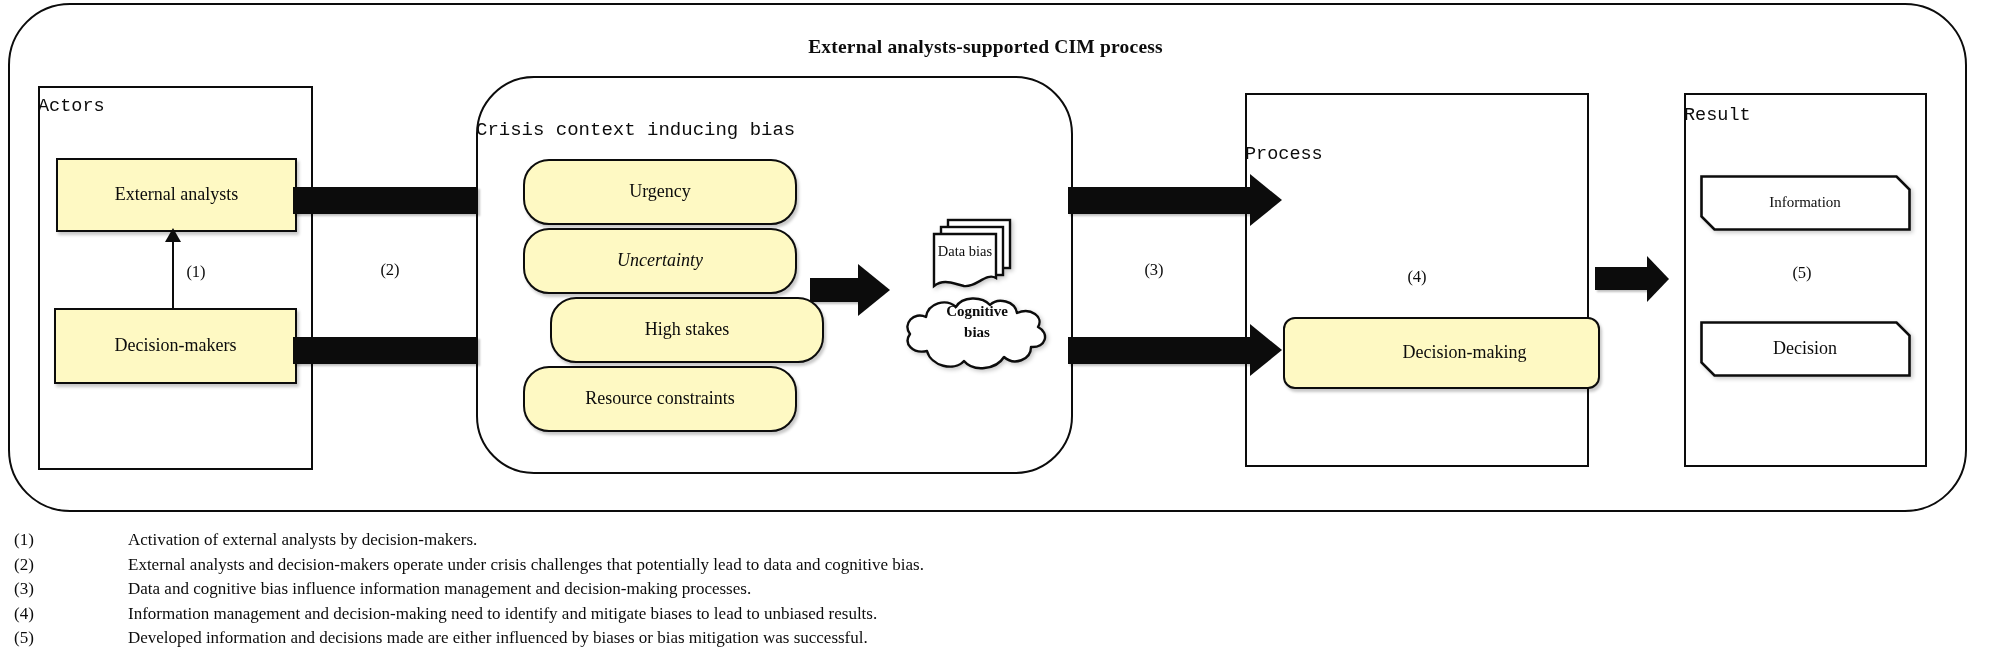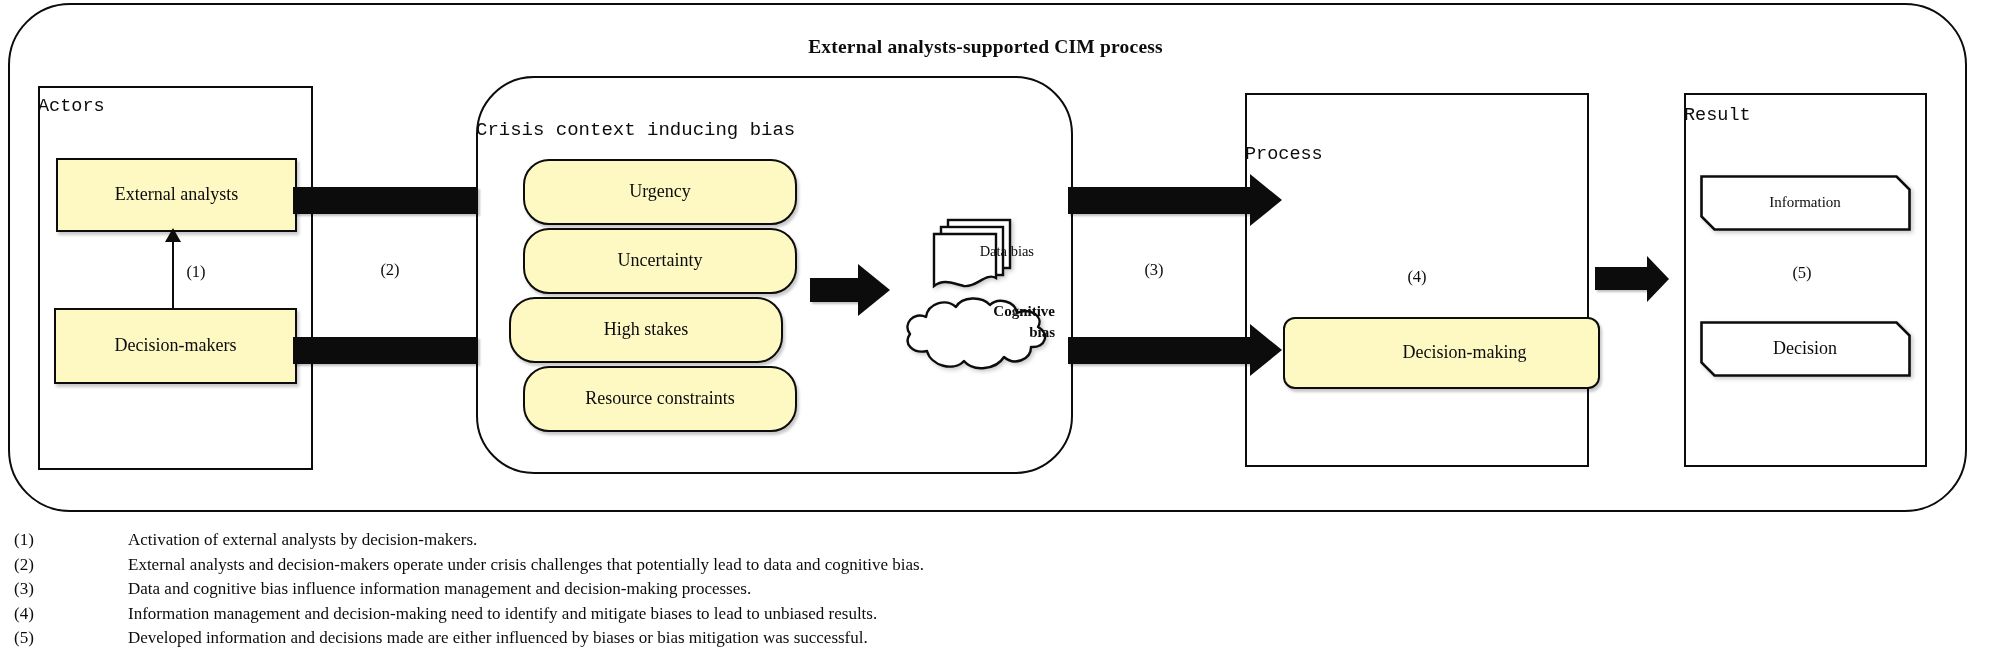--- a/index.html
+++ b/index.html
@@ -28,21 +28,21 @@
   .rounded{ border-radius:26px; }
   .bar{ background:#0c0c0c; box-shadow:2px 2px 2px rgba(0,0,0,0.25); }
   .tri-right{ width:0; height:0; border-style:solid; border-color:transparent; }
   .conn-label{ width:64px; text-align:center; font-size:16.5px; }
   .thin-line{ background:#0c0c0c; }
   .tri-up{
     width:0; height:0; border-left:8px solid transparent; border-right:8px solid transparent;
     border-bottom:14px solid #0c0c0c;
   }
   .icon-svg{ filter:drop-shadow(2px 2px 2px rgba(0,0,0,0.22)); }
-  .icon-text{ text-align:right;padding-left:40px; }
+  .icon-text{ text-align:center; }
   .notes{ left:14px; top:528px; width:1960px; font-size:17px; }
   .note-row{ display:flex; line-height:24.6px; }
   .note-num{ width:74px; flex:0 0 74px; }
   .note-text{ flex:1;margin-left:40px; }
 </style>
 </head>
 <body>
 
 <div class="canvas">
 
@@ -62,22 +62,22 @@
   <div class="abs conn-label" style="left:164px; top:262px;">(1)</div>
 
   <div class="abs bar" style="left:293px; top:187px; width:185px; height:27px;"></div>
   <div class="abs bar" style="left:293px; top:337px; width:185px; height:27px;"></div>
   <div class="abs conn-label" style="left:358px; top:260px;">(2)</div>
 
   <div class="abs section-box" style="left:476px; top:76px; width:593px; height:394px; border-width:2.5px; border-radius:58px;"></div>
   <div class="abs section-label" style="left:476px; top:119px; width:593px; font-size:19px;">Crisis context inducing bias</div>
 
   <div class="abs node rounded" style="left:523px; top:159px; width:270px; height:62px;">Urgency</div>
-  <div class="abs node rounded" style="left:523px; top:228px; width:270px; height:62px;">Uncertainty</div>
-  <div class="abs node rounded" style="left:509px; top:297px; width:270px; height:62px;">High stakes</div>
+  <div class="abs node rounded" style="left:523px; top:228px; width:270px; height:62px;font-style:italic;">Uncertainty</div>
+  <div class="abs node rounded" style="left:550px; top:297px; width:270px; height:62px;">High stakes</div>
   <div class="abs node rounded" style="left:523px; top:366px; width:270px; height:62px;">Resource constraints</div>
 
   <div class="abs bar" style="left:810px; top:278px; width:48px; height:24px;"></div>
   <div class="abs tri-right" style="left:858px; top:264px; border-left:32px solid #0c0c0c; border-top:26px solid transparent; border-bottom:26px solid transparent;"></div>
 
   <svg class="abs icon-svg" style="left:928px; top:216px;" width="88" height="78" viewBox="0 0 88 78">
     <rect x="20" y="4" width="62" height="48" fill="#ffffff" stroke="#0c0c0c" stroke-width="2.4"></rect>
     <rect x="13" y="11" width="62" height="48" fill="#ffffff" stroke="#0c0c0c" stroke-width="2.4"></rect>
     <path d="M6,18 H68 V62 C58,56 48,72 36,70 C26,68 16,62 6,70 Z" fill="#ffffff" stroke="#0c0c0c" stroke-width="2.4"></path>
   </svg>

